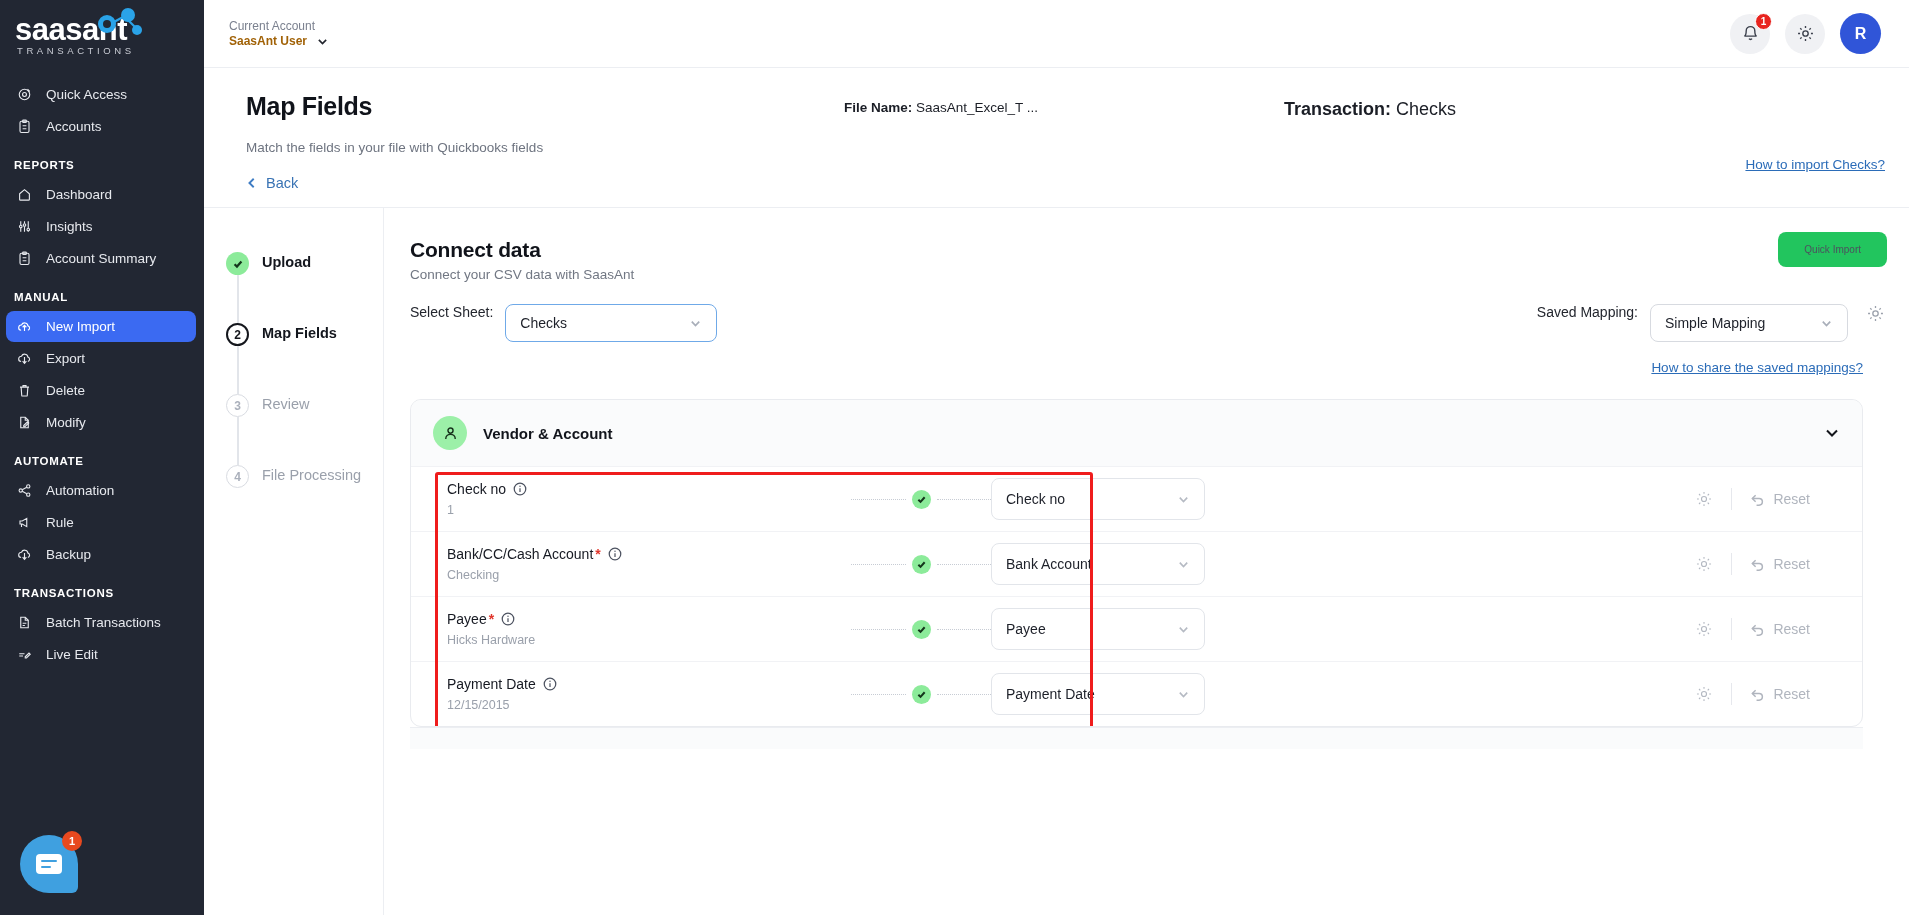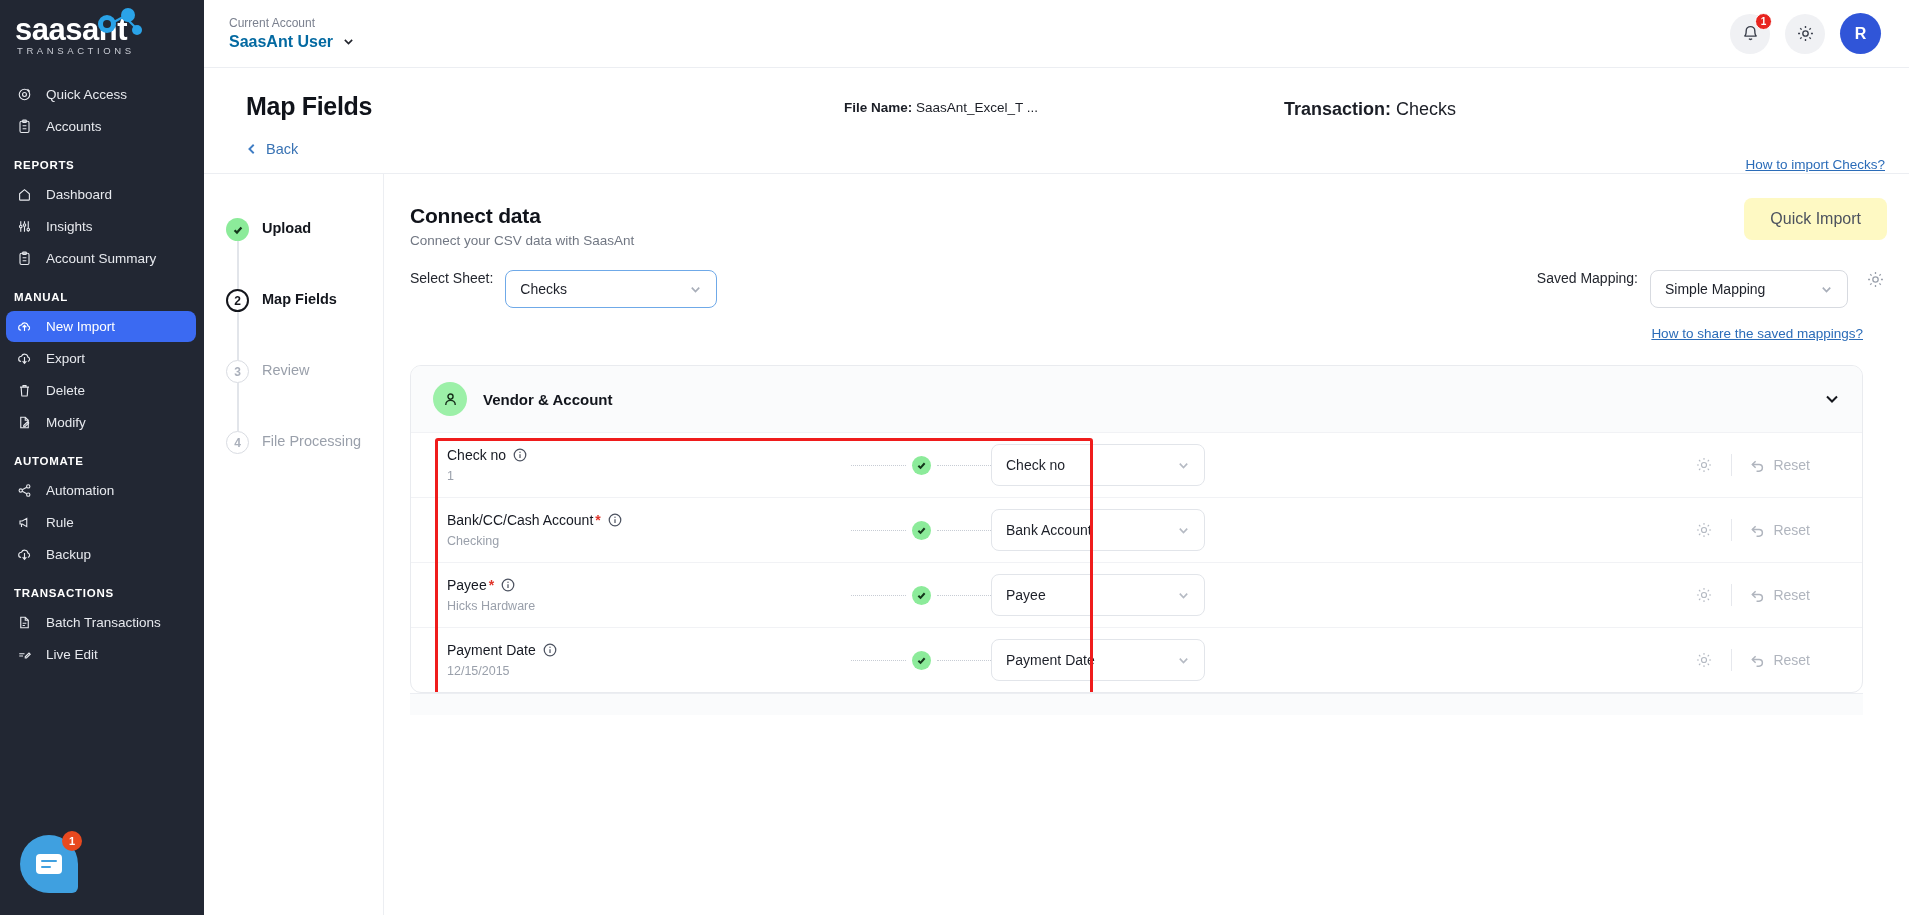--- a/index.html
+++ b/index.html
@@ -63,21 +63,21 @@
 
   
   .main { flex: 1; height: 915px; display: flex; flex-direction: column; background: #ffffff; position: relative; }
 
   .topbar {
     height: 68px; min-height: 68px; display: flex; align-items: center;
     padding: 0 28px 0 25px; border-bottom: 1px solid #eceef2; background: #fff;
   }
   .acct-label { font-size: 12px; color: #7b818f; line-height: 1.35; }
   .acct-name-row { display: flex; align-items: center; gap: 9px; }
-  .acct-name { font-size: 16px; font-weight: 700; color: #0369a1; line-height: 1.25; }
+  .acct-name { font-size: 12px; font-weight: 700; color: #a16207; line-height: 1.25; }
   .chev { width: 13px; height: 13px; stroke: #21242c; fill: none; stroke-width: 2; }
   .topbar-spacer { flex: 1; }
   .top-icons { display: flex; align-items: center; gap: 15px; }
   .circ-btn {
     width: 40px; height: 40px; border-radius: 50%; background: #f0f1f4;
     display: flex; align-items: center; justify-content: center; cursor: pointer; position: relative;
   }
   .circ-btn svg { width: 19px; height: 19px; stroke: #3a3f4b; fill: none; stroke-width: 1.6; }
   .bell-badge {
     position: absolute; top: -1px; right: -2px; width: 17px; height: 17px; border-radius: 50%;
@@ -121,22 +121,22 @@
   .step-label { font-size: 14.5px; font-weight: 700; color: #13161d; padding-top: 2px; }
   .step-label.muted { color: #9aa0ab; font-weight: 400; }
 
   
   .connect { flex: 1; padding: 30px 24px 0 26px; min-width: 0; position: relative; }
   .connect-head { display: flex; align-items: flex-start; }
   .connect-title { font-size: 21px; font-weight: 700; color: #10131a; letter-spacing: -0.2px; }
   .connect-sub { font-size: 13.5px; color: #717783; margin-top: 5px; }
   .quick-import {
     position: absolute; right: 22px; top: 24px;
-    padding: 12px 26px; background: #fef9c3; color: #4c525e; border: none;
-    border-radius: 8px; font-size: 16px; font-family: inherit; cursor: pointer;
+    padding: 12px 26px; background: #22c55e; color: #4c525e; border: none;
+    border-radius: 8px; font-size: 10px; font-family: inherit; cursor: pointer;
   }
   .selectors-row { display: flex; align-items: flex-start; margin-top: 22px; }
   .sel-label { font-size: 14px; color: #23262e; margin-right: 12px; }
   .select-box {
     display: flex; align-items: center; justify-content: space-between;
     padding: 0 14px; height: 38px; border: 1px solid #d7dae0; border-radius: 8px;
     background: #fff; cursor: pointer; font-size: 14px; color: #1d2029;
   }
   .select-box.focus { border-color: #6fa9e8; }
   .select-box .scaret { width: 13px; height: 13px; stroke: #a8aeb9; fill: none; stroke-width: 1.8; margin-left: 14px; }
@@ -414,20 +414,21 @@
         <div class="page-title">Map Fields</div>
       </div>
       <div class="file-meta">
         <b>File Name:</b>
         <span>SaasAnt_Excel_T ...</span>
       </div>
       <div class="txn-meta">
         <b>Transaction:</b>
         <span>Checks</span>
       </div>
+      <div class="page-sub">Match the fields in your file with Quickbooks fields</div>
       <a class="link-blue howto-import">How to import Checks?</a>
       <div class="back-row">
         <svg viewBox="0 0 14 14">
             <path d="M9 2 4 7l5 5"></path>
           </svg>
         <span>Back</span>
       </div>
     </div>
 
     <div class="content-split">

